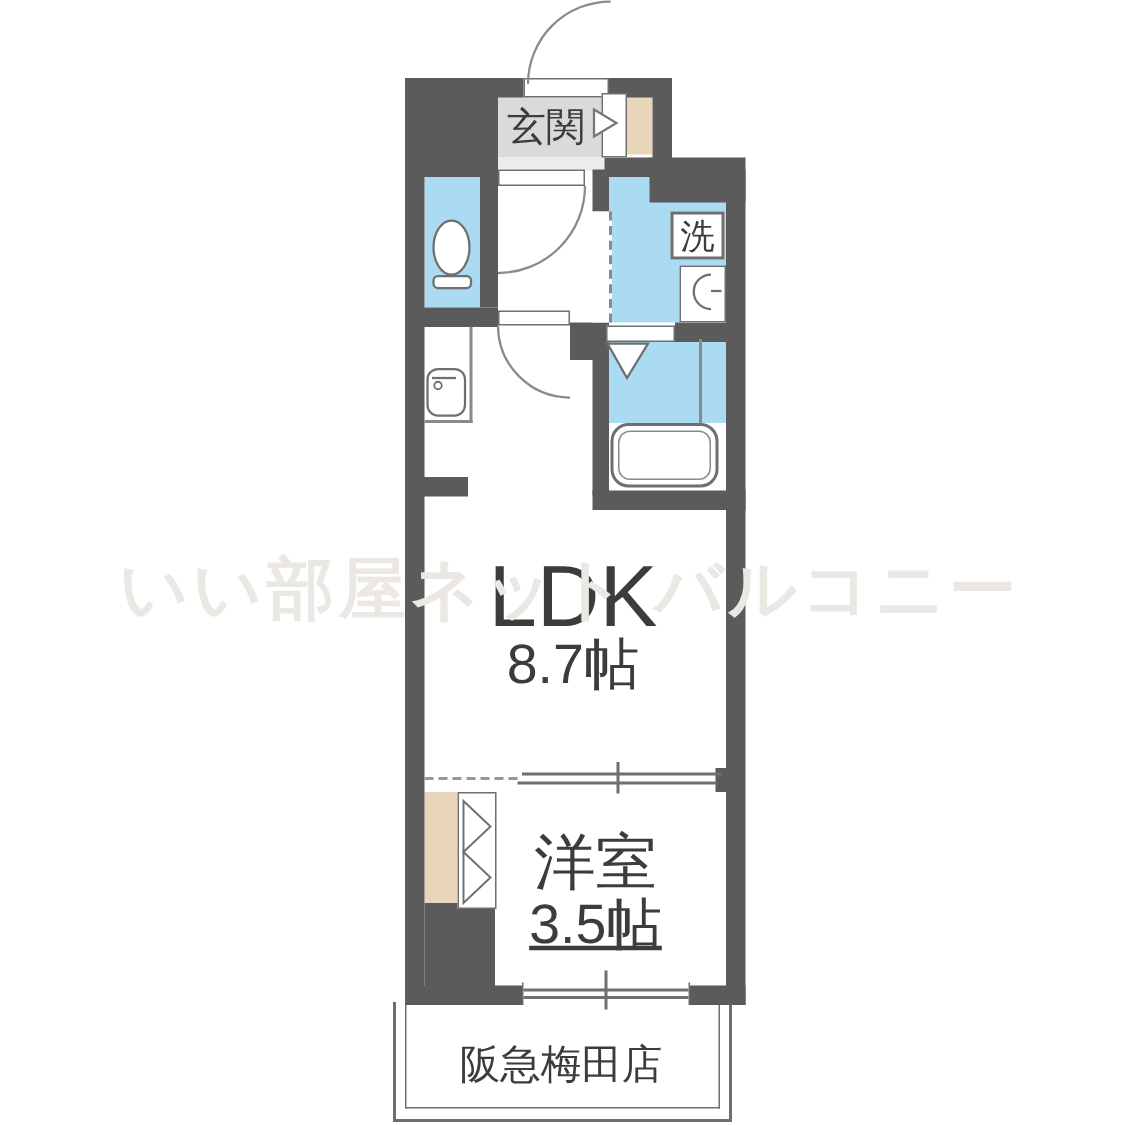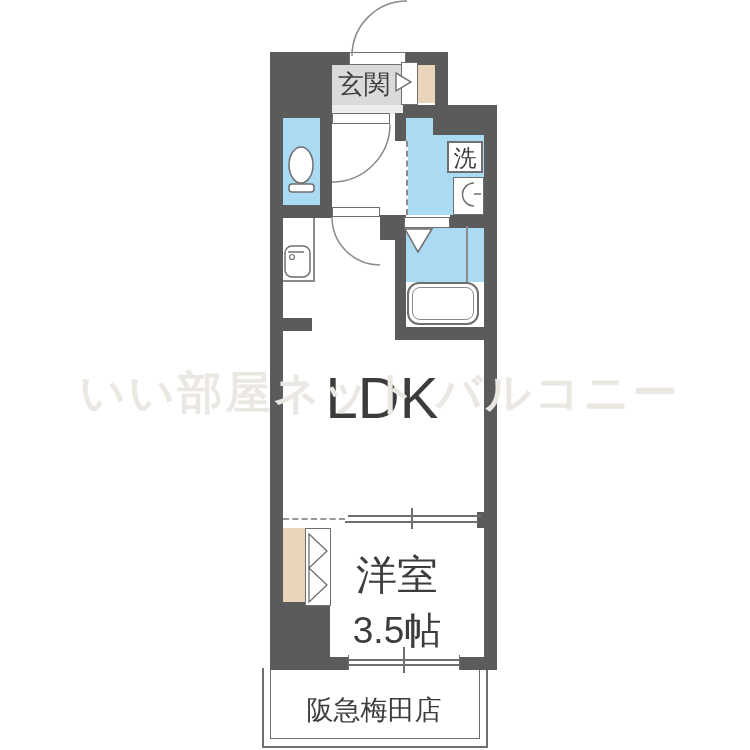--- a/index.html
+++ b/index.html
@@ -128,19 +128,20 @@
 
     <g>
       <polygon points="309,534 327,551 309,568" fill="#ffffff" stroke="#6f6f6f" stroke-width="1.3"></polygon>
       <polygon points="309,568 327,585 309,602" fill="#ffffff" stroke="#6f6f6f" stroke-width="1.3"></polygon>
     </g>
   </svg>
 
   <div class="label z40" style="left:364px;top:84px;font-size:26px;font-weight:500;">玄関</div>
   <div class="label z40" style="left:465px;top:158px;font-size:23px;font-weight:500;">洗</div>
   <div class="label z40" style="left:382px;top:398px;font-size:58px;">LDK</div>
+  <div class="label z40" style="left:382px;top:443px;font-size:37px;">8.7帖</div>
   <div class="label z40" style="left:397px;top:575px;font-size:41px;font-weight:500;">洋室</div>
-  <div class="label z40" style="left:397px;top:630px;font-size:37px;">3.5帖</div>
+  <div class="label z40" style="left:397px;top:616px;font-size:37px;text-decoration:underline;">3.5帖</div>
   <div class="label z40" style="left:374px;top:710px;font-size:27px;">阪急梅田店</div>
 
   <div id="watermark">いい部屋ネット バルコニー</div>
 
 </div>
 
 </body></html>

